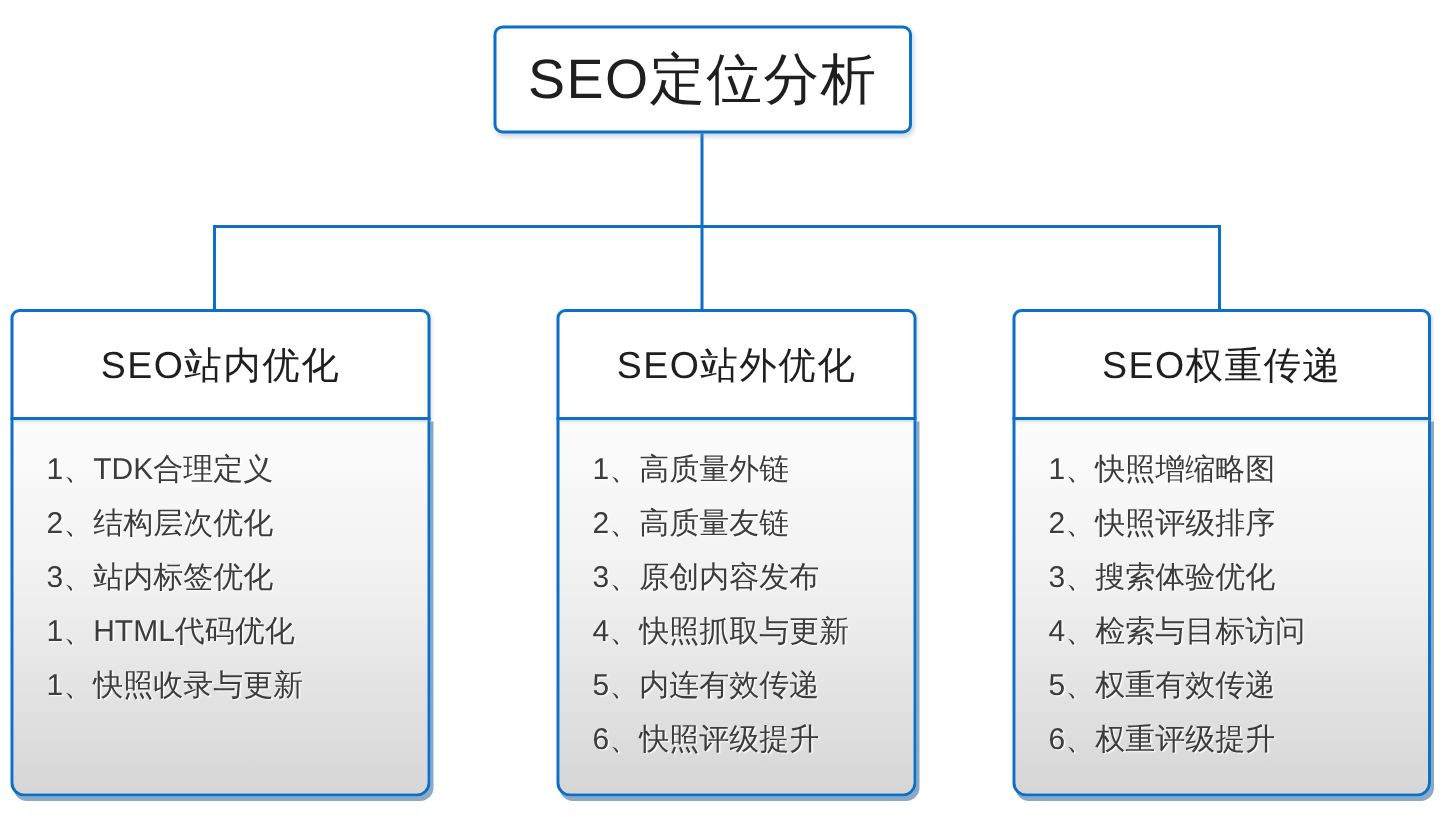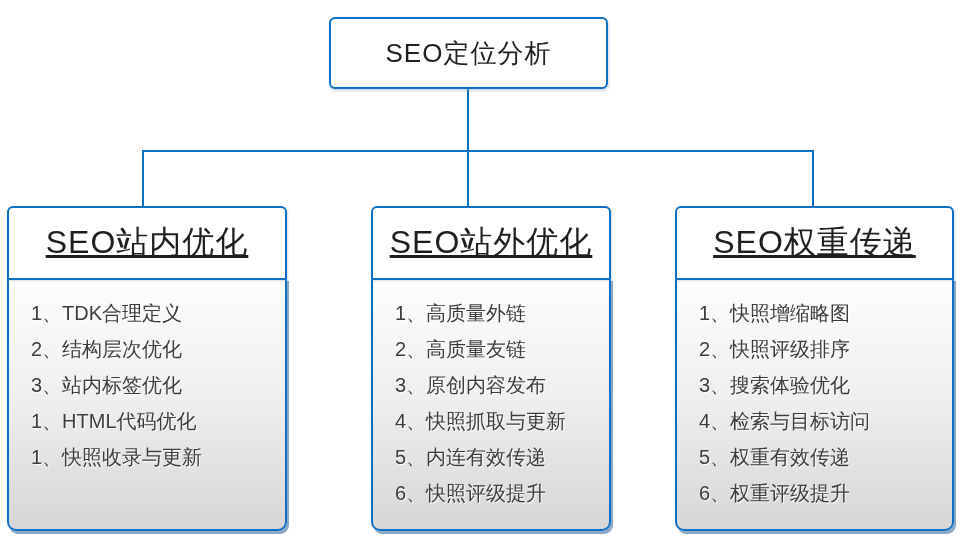--- a/index.html
+++ b/index.html
@@ -16,36 +16,36 @@
   .v{width:2px;}
   .h{height:2px;}
 
   
   .root-box{
     position:absolute;left:329px;top:17px;width:279px;height:72px;
     background:#ffffff;border:2px solid var(--accent);border-radius:6px;
     display:flex;align-items:center;justify-content:center;
     box-shadow:1px 2px 3px rgba(120,150,180,0.35);
   }
-  .root-box span{font-size:26px;color:#1f1f1f;letter-spacing:1px;}
+  .root-box span{font-size:37px;color:#1f1f1f;letter-spacing:1px;}
 
   
   .col{position:absolute;top:206px;}
   .col-0{left:7px;width:280px;}
   .col-1{left:329px;width:282px;padding-left:42px;}
   .col-2{left:675px;width:279px;}
 
   .col-header{
     height:74px;background:#ffffff;border:2px solid var(--accent);
     border-radius:6px 6px 0 0;
     display:flex;align-items:center;justify-content:center;
     box-shadow:1px 1px 2px rgba(120,150,180,0.3);
     position:relative;z-index:2;
   }
-  .col-header span{font-size:32px;color:#1f1f1f;letter-spacing:1px;text-decoration:underline;}
+  .col-header span{font-size:25px;color:#1f1f1f;letter-spacing:1px;}
 
   .col-list{
     margin-top:-2px;height:253px;
     border:2px solid var(--accent);border-radius:0 0 9px 9px;
     background:linear-gradient(180deg,#fdfdfd 0%,#f0f0f0 45%,#d6d6d6 100%);
     padding:15px 0 0 22px;
     box-shadow:2px 3px 0 var(--shadow);
     position:relative;z-index:1;
   }
   .col-list .item{

